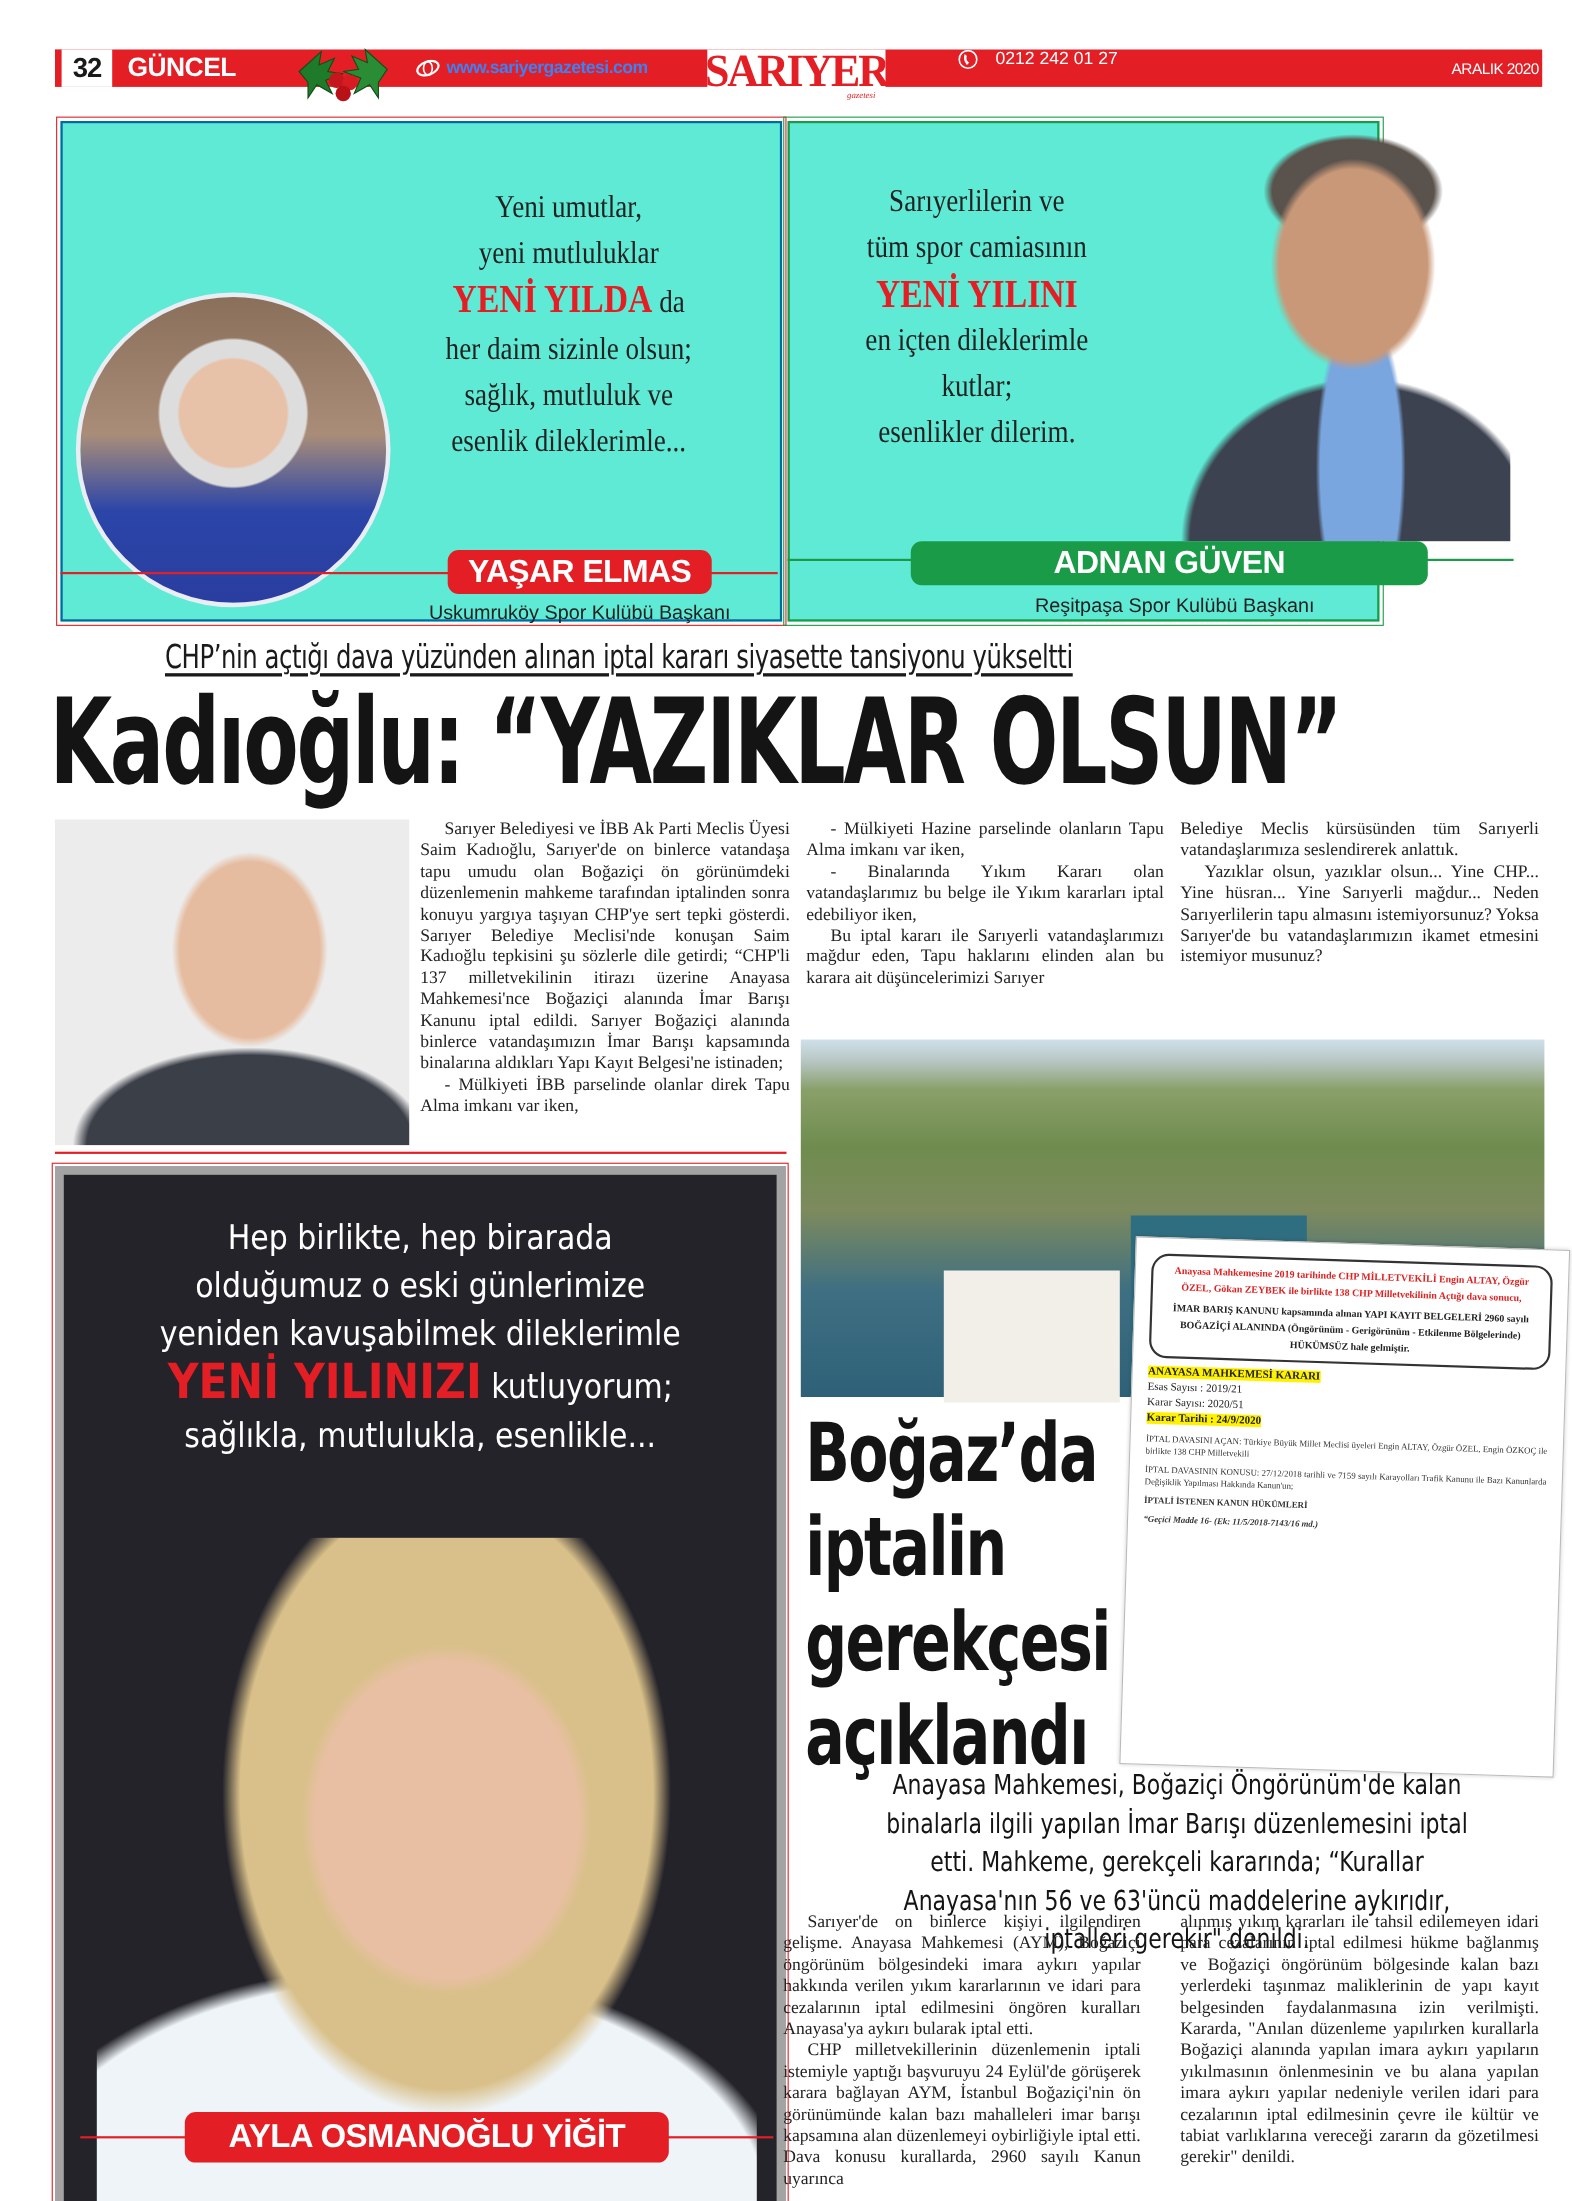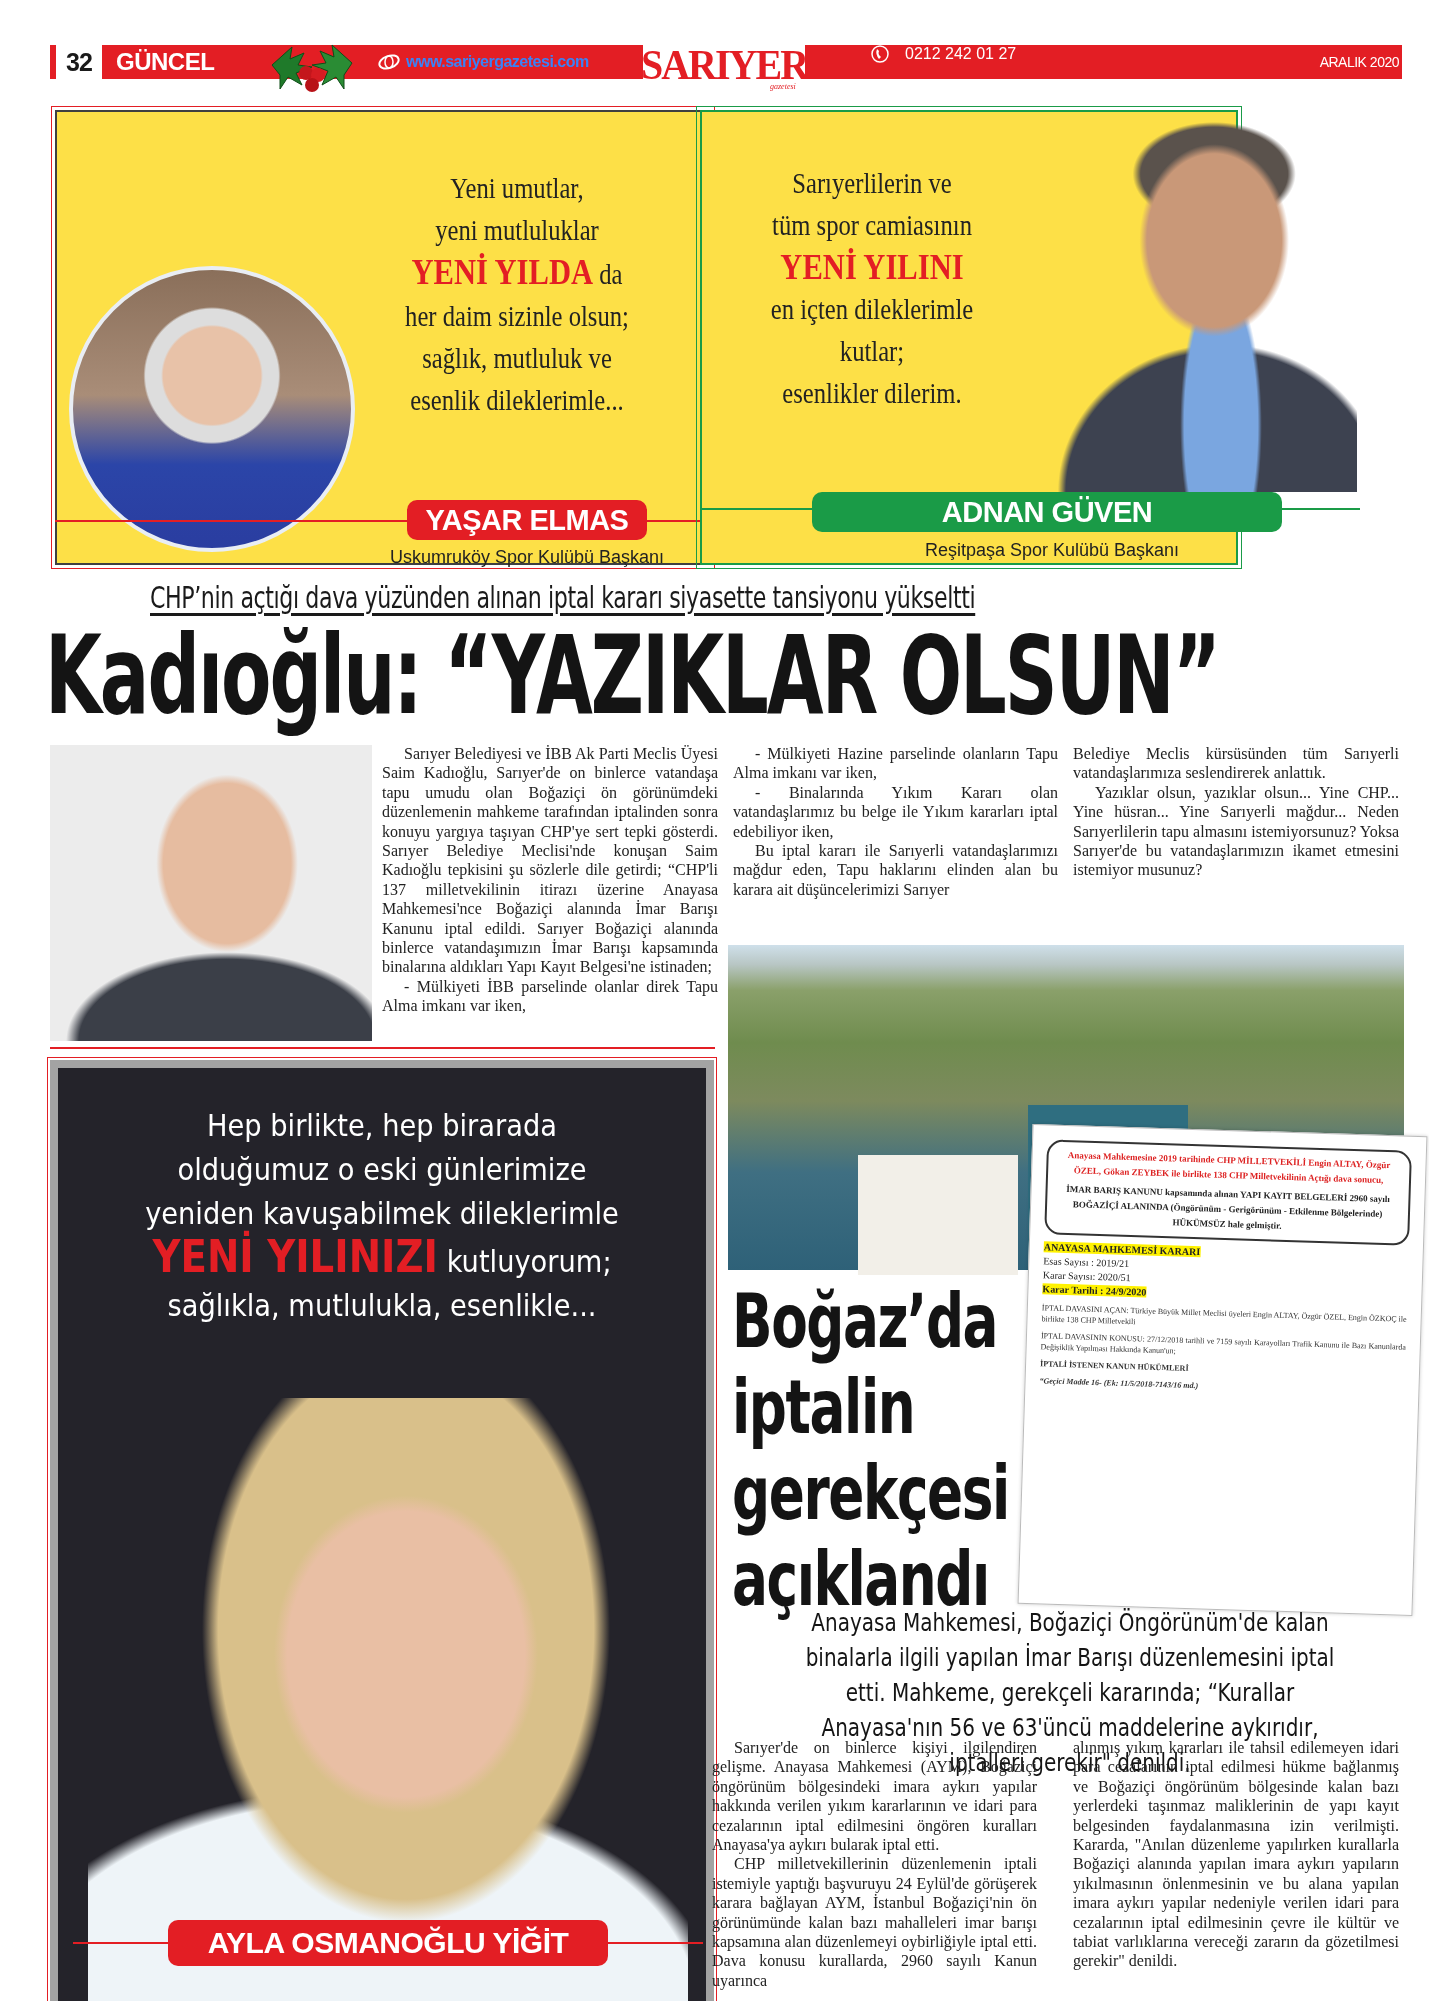--- a/index.html
+++ b/index.html
@@ -12,23 +12,23 @@
 .pagenum{left:50px;top:45px;width:52px;height:34px;background:#fff;border-left:6px solid #e31e24;font:bold 25px "Liberation Sans",sans-serif;color:#1a1a1a;display:flex;align-items:center;justify-content:center;letter-spacing:-1px;}
 .section{left:116px;top:45px;height:34px;font:bold 24px "Liberation Sans",sans-serif;color:#fff;display:flex;align-items:center;letter-spacing:-0.5px;}
 .holly{left:262px;top:35px;width:100px;height:58px;}
 .weblink{left:378px;top:45px;height:34px;display:flex;align-items:center;gap:6px;font:bold 16px "Liberation Sans",sans-serif;color:#3b82f6;letter-spacing:-0.5px;}
 .logo{left:643px;top:46px;width:162px;height:40px;background:#fff;font:bold 40px "Liberation Serif",serif;color:#e31e24;display:flex;align-items:flex-start;justify-content:center;line-height:38px;letter-spacing:-2px;transform:scaleY(1.05);}
 .logo-sub{left:770px;top:82px;font:italic 8px "Liberation Serif",serif;color:#e31e24;}
 .phone{left:871px;top:45px;height:34px;display:flex;align-items:flex-start;gap:16px;font:16px "Liberation Sans",sans-serif;color:#fff;}
 .date{right:30px;top:45px;height:34px;display:flex;align-items:center;font:14px "Liberation Sans",sans-serif;color:#fff;letter-spacing:-0.5px;}
 
 
-.adbox{border:2px solid #404040;outline:1px solid #e31e24;outline-offset:3px;background:#fde047;}
+.adbox{border:2px solid #0369a1;outline:1px solid #e31e24;outline-offset:3px;background:#5eead4;}
 .ad1{left:55px;top:110px;width:656px;height:455px;}
-.ad2{left:700px;top:110px;width:538px;height:455px;border-color:#1a9b47;outline-color:#1a9b47;padding-left:20px;}
+.ad2{left:716px;top:110px;width:538px;height:455px;border-color:#1a9b47;outline-color:#1a9b47;padding-left:20px;}
 .wish{text-align:center;font-family:"Liberation Serif",serif;font-size:29px;line-height:42px;color:#222;transform:scaleX(0.85);}
 .wish .red{color:#e31e24;font-weight:bold;font-size:36px;}
 .photo-circle{border-radius:50%;overflow:hidden;border:4px solid #e9eef4;}
 .nameplate{height:40px;border-radius:10px;display:flex;align-items:center;justify-content:center;font:bold 29px "Liberation Sans",sans-serif;color:#fff;letter-spacing:-0.5px;}
 .nameline{height:2px;}
 .title-sub{font:18px "Liberation Sans",sans-serif;color:#222;text-align:center;}
 
 
 .kicker{left:150px;top:580px;font:30px "DejaVu Sans Condensed","DejaVu Sans",sans-serif;color:#1a1a1a;text-decoration:underline;text-underline-offset:5px;letter-spacing:-0.5px;transform:scaleX(0.82);transform-origin:left;white-space:nowrap;}
 .headline{left:45px;top:620px;font:bold 108px "DejaVu Sans",sans-serif;color:#141414;letter-spacing:-3px;transform:scaleX(0.68);transform-origin:left;white-space:nowrap;line-height:112px;}

